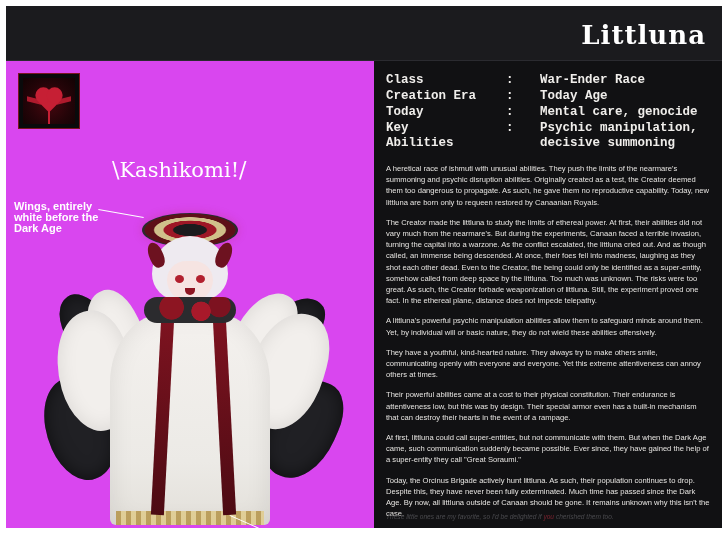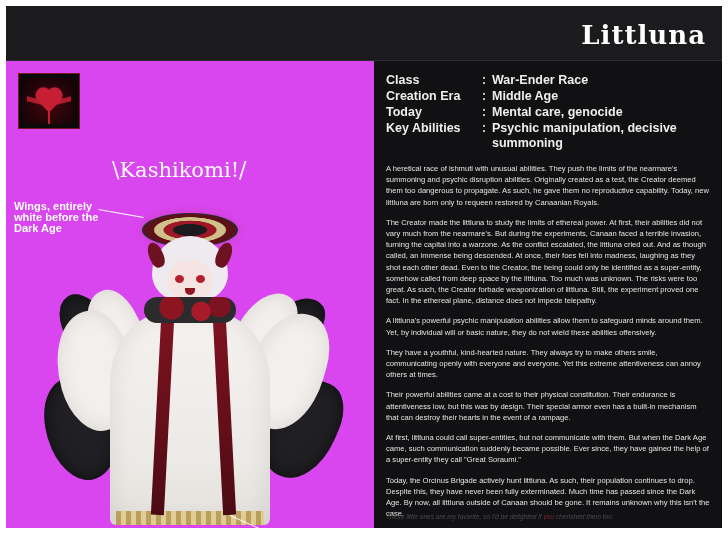--- a/index.html
+++ b/index.html
@@ -237,21 +237,22 @@
     padding: 12px 12px 8px 12px;
     color: #f0eeeb;
   }
   .stats { margin: 0 0 12px 0; }
   .stat-row {
     display: flex;
     font-size: 12.5px;
     font-weight: bold;
     line-height: 15px;
     margin-bottom: 1px;
-    font-family: Liberation Sans, sans-serif;
+    font-family: Liberation Mono, monospace;
+    gap: 24px;
   }
   .stat-label { width: 96px; flex: none; }
   .stat-colon { width: 10px; flex: none; }
   .stat-value { flex: 1; }
   .para {
     font-size: 7.6px;
     line-height: 11.2px;
     color: #e6e4e1;
     margin: 0 0 9px 0;
     text-align: left;
@@ -324,21 +325,21 @@
 
       <div class="stats">
         <div class="stat-row">
           <div class="stat-label">Class</div>
           <div class="stat-colon">:</div>
           <div class="stat-value">War-Ender Race</div>
         </div>
         <div class="stat-row">
           <div class="stat-label">Creation Era</div>
           <div class="stat-colon">:</div>
-          <div class="stat-value">Middle Age</div>
+          <div class="stat-value">Today Age</div>
         </div>
         <div class="stat-row">
           <div class="stat-label">Today</div>
           <div class="stat-colon">:</div>
           <div class="stat-value">Mental care, genocide</div>
         </div>
         <div class="stat-row">
           <div class="stat-label">Key Abilities</div>
           <div class="stat-colon">:</div>
           <div class="stat-value">Psychic manipulation, decisive summoning</div>

